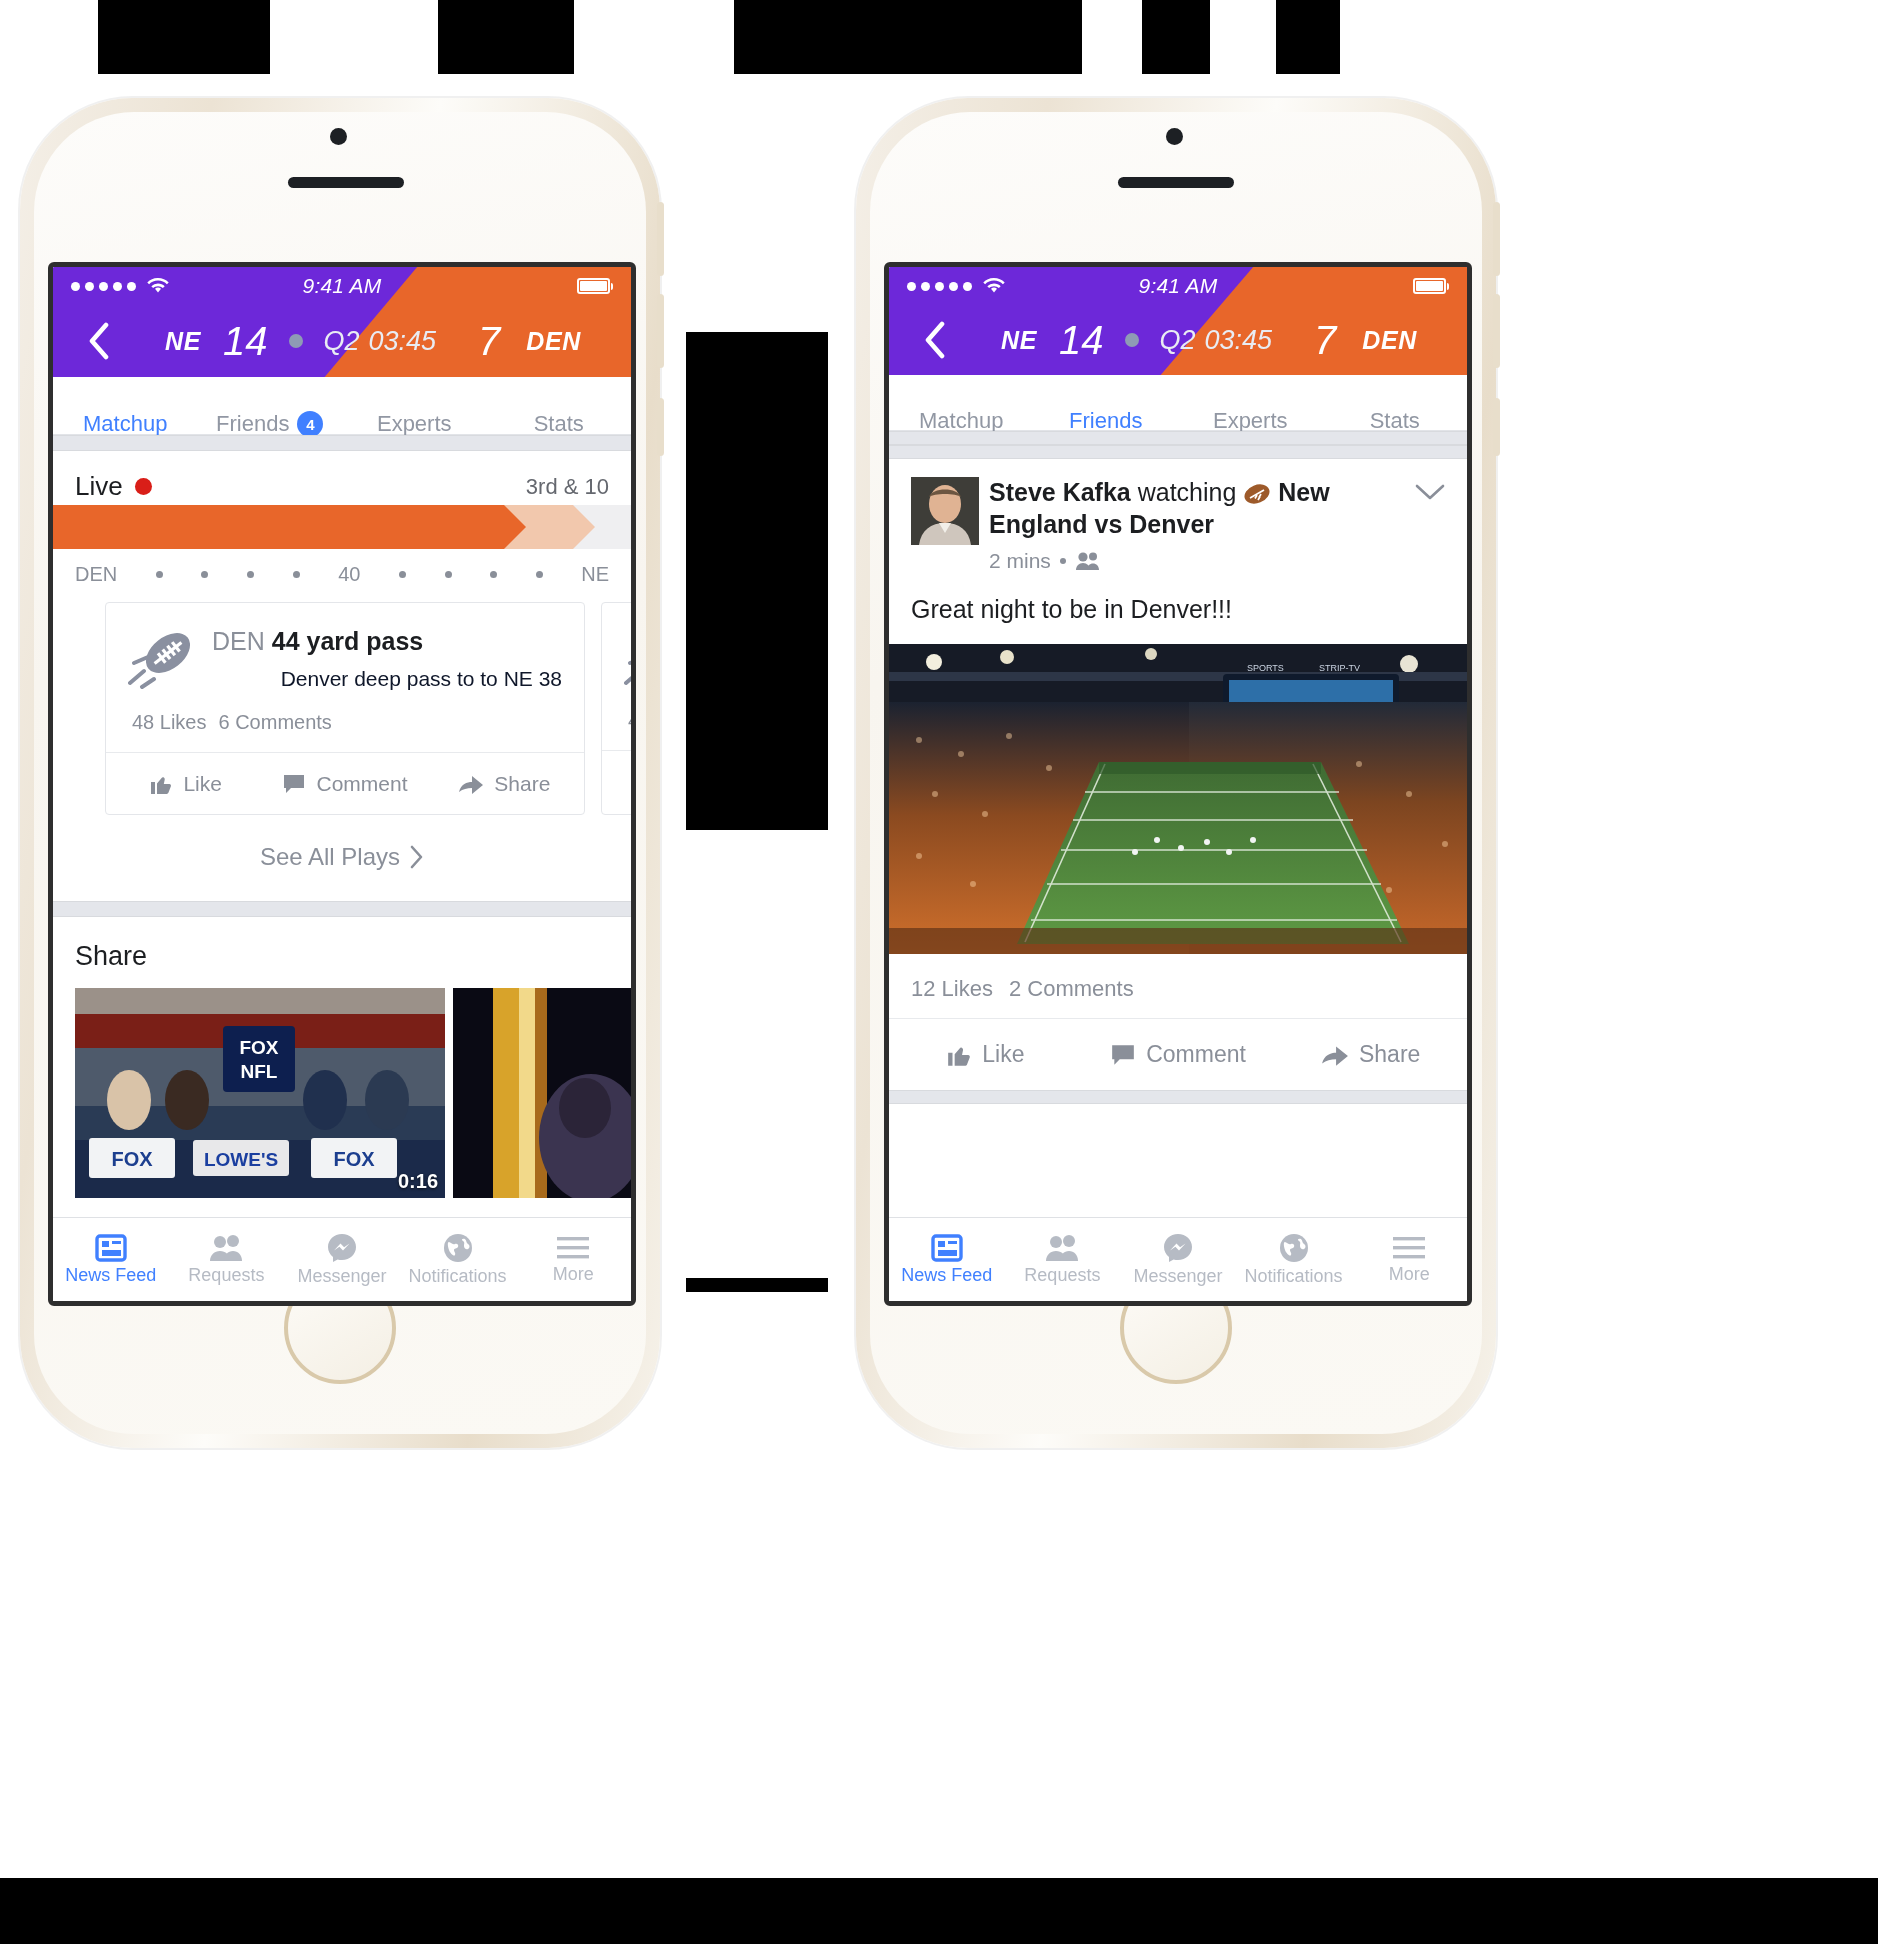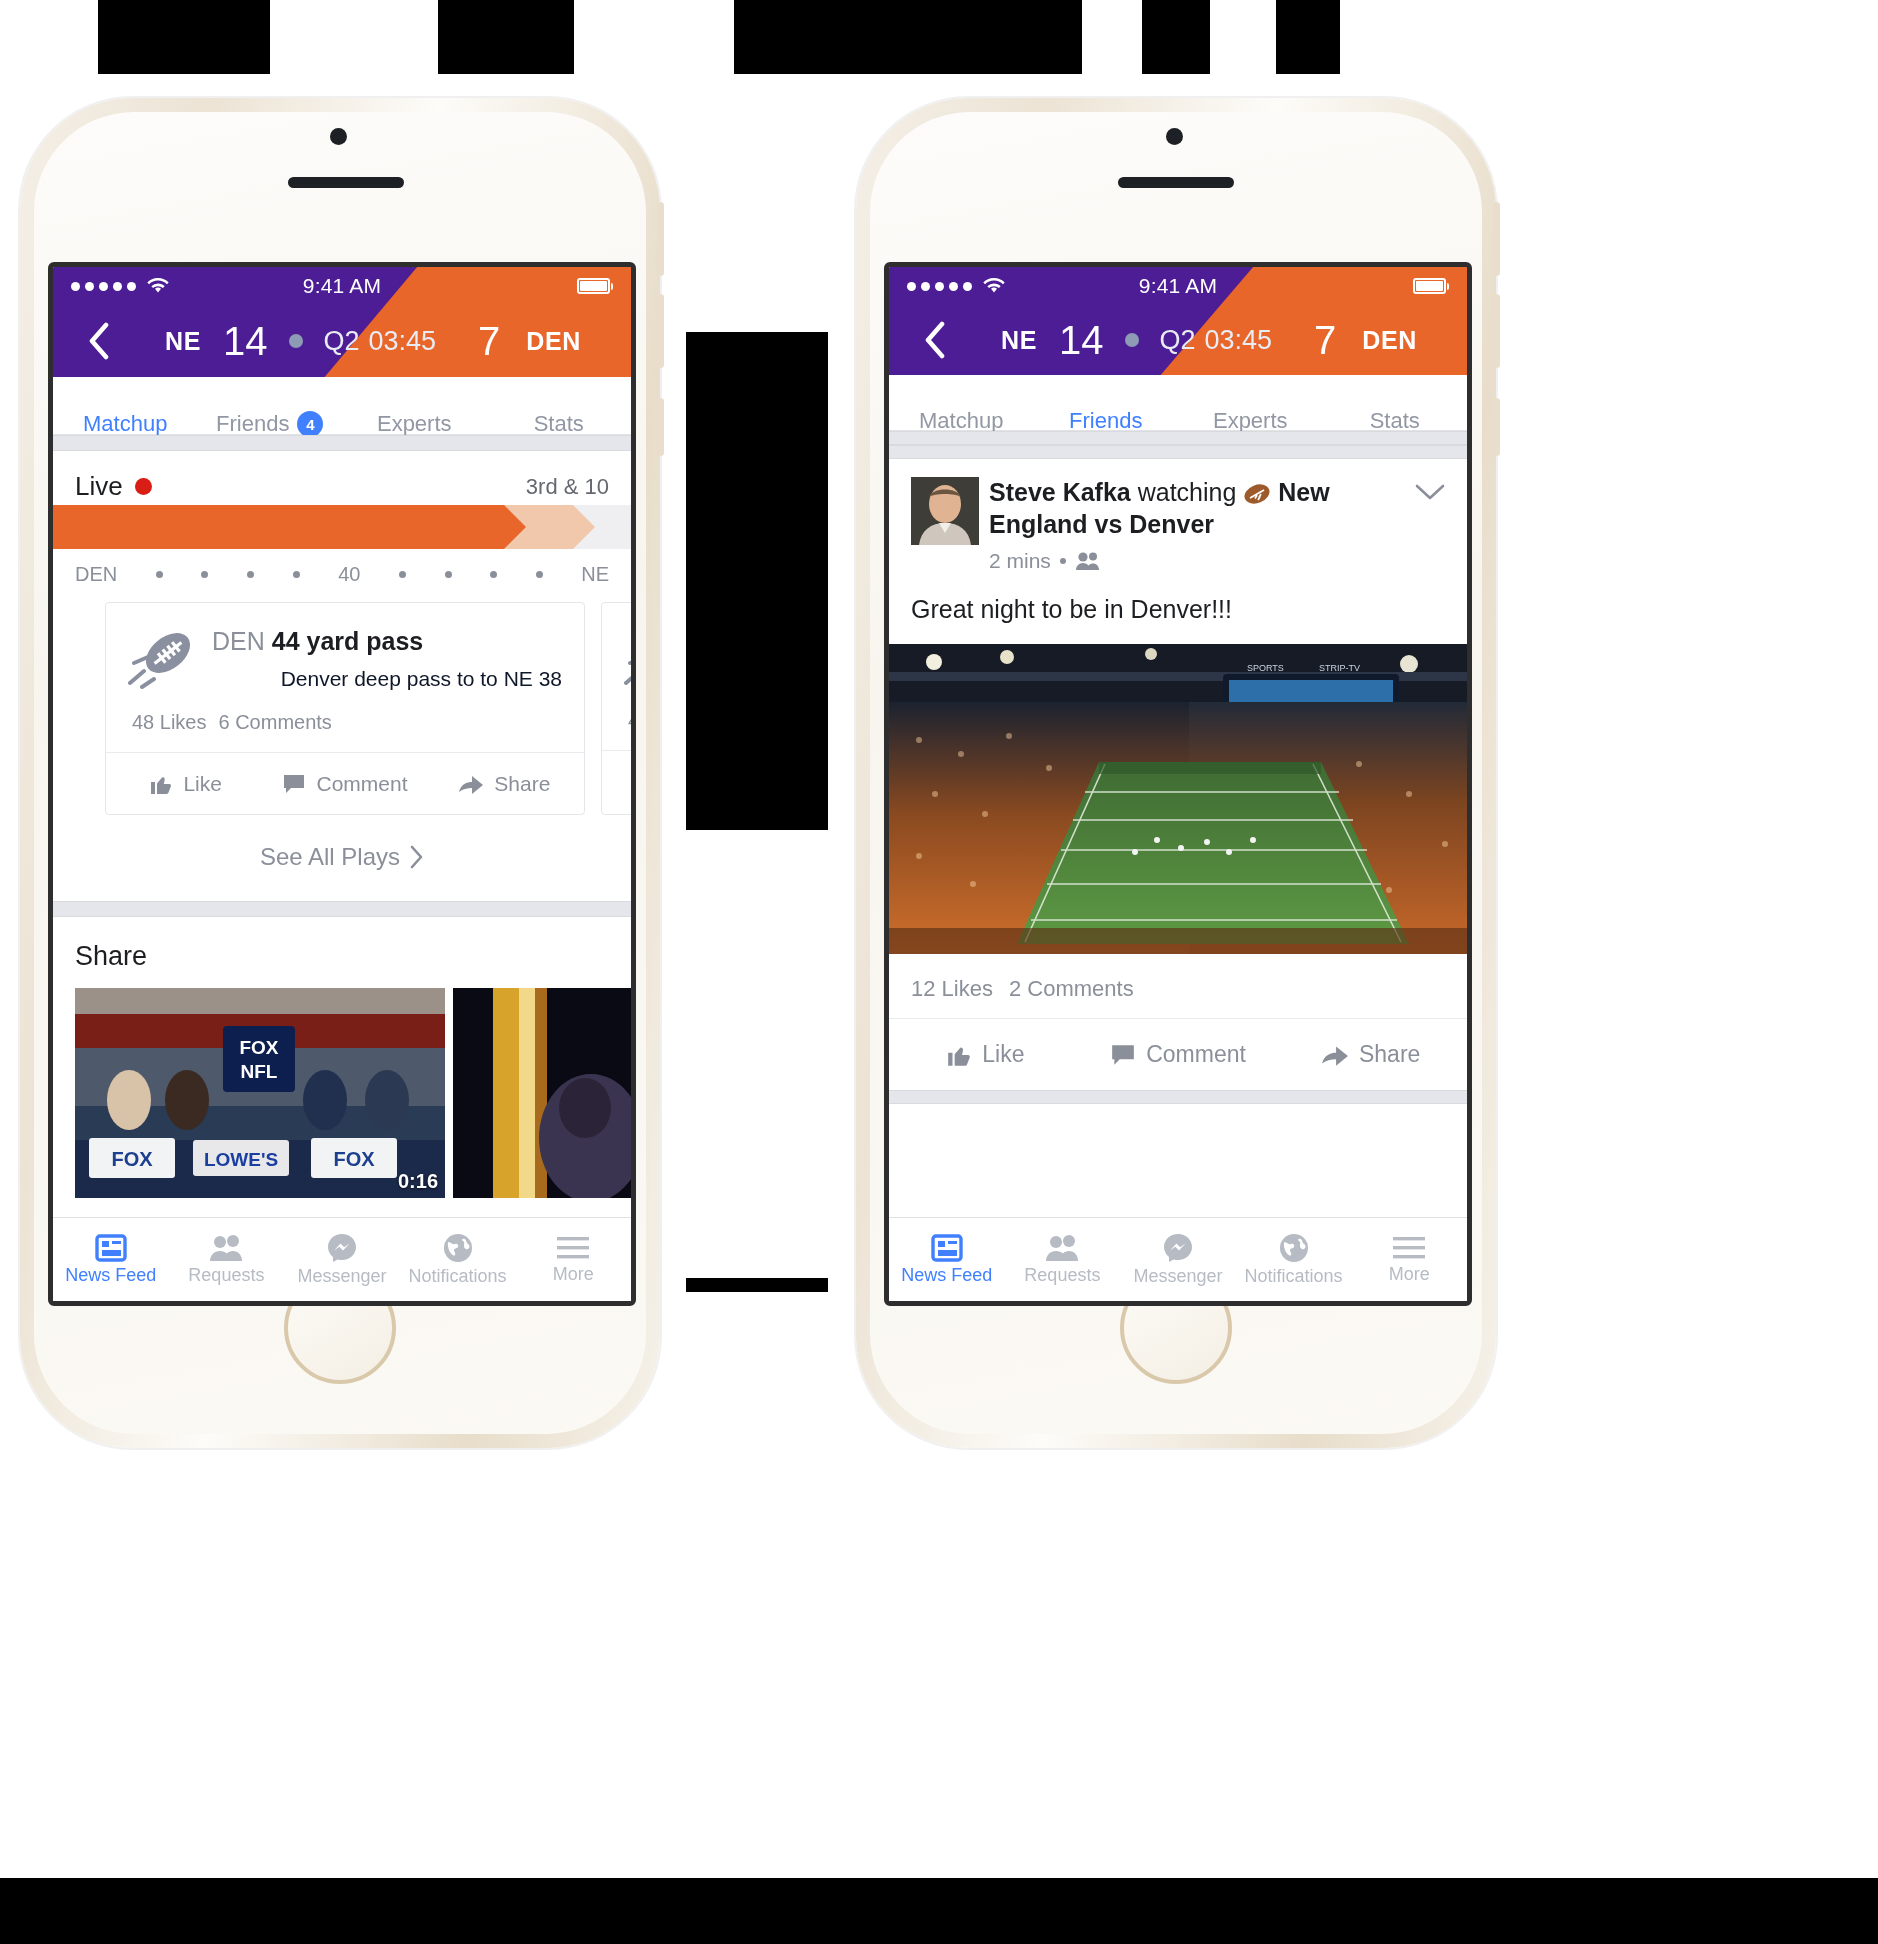--- a/index.html
+++ b/index.html
@@ -38,21 +38,21 @@
   .cam { position:absolute; width:22px;height:22px;border-radius:50%; background:#1d2024; }
   .speaker { position:absolute; height:11px;border-radius:6px;background:#1d2024; }
   .dot-sensor { position:absolute; width:11px;height:11px;border-radius:50%;background:#3b4146; }
   .home-btn { position:absolute; width:112px;height:112px;border-radius:50%; border:4px solid #d9c9aa; background:linear-gradient(150deg,#fdfbf7,#f4efe4); }
   .side-btn { position:absolute; width:7px; background:#e8decb; border-radius:4px; }
 
   
   .appscreen { position:absolute; inset:0; background:#fff; display:flex; flex-direction:column; }
 
   
-  .hdr { position:relative; overflow:hidden; flex:0 0 auto; background:#4c1d95; }
+  .hdr { position:relative; overflow:hidden; flex:0 0 auto; background:#6d28d9;font-style:italic; }
   .hdr-orange { position:absolute; inset:0; background:#e8662a; clip-path:polygon(100% 0, 100% 100%, var(--lo) 100%, var(--hi) 0); }
   .statusbar { position:relative; display:flex; align-items:center; color:#fff; }
   .sb-left { display:flex; align-items:center; gap:5px; }
   .sig-dot { width:9px;height:9px;border-radius:50%;background:#fff; display:inline-block;}
   .wifi { display:inline-block; margin-left:6px; }
   .sb-time { position:absolute; left:0; right:0; text-align:center; font-weight:400; letter-spacing:.2px;}
   .battery { position:absolute; right:0; top:50%; transform:translateY(-50%); display:flex; align-items:center;}
   .bat-body { border:2px solid #fff; border-radius:3px; position:relative;}
   .bat-fill { background:#fff; position:absolute; inset:1px; border-radius:1px;}
   .bat-cap { width:2px; background:#fff; border-radius:0 2px 2px 0; margin-left:1px;}

